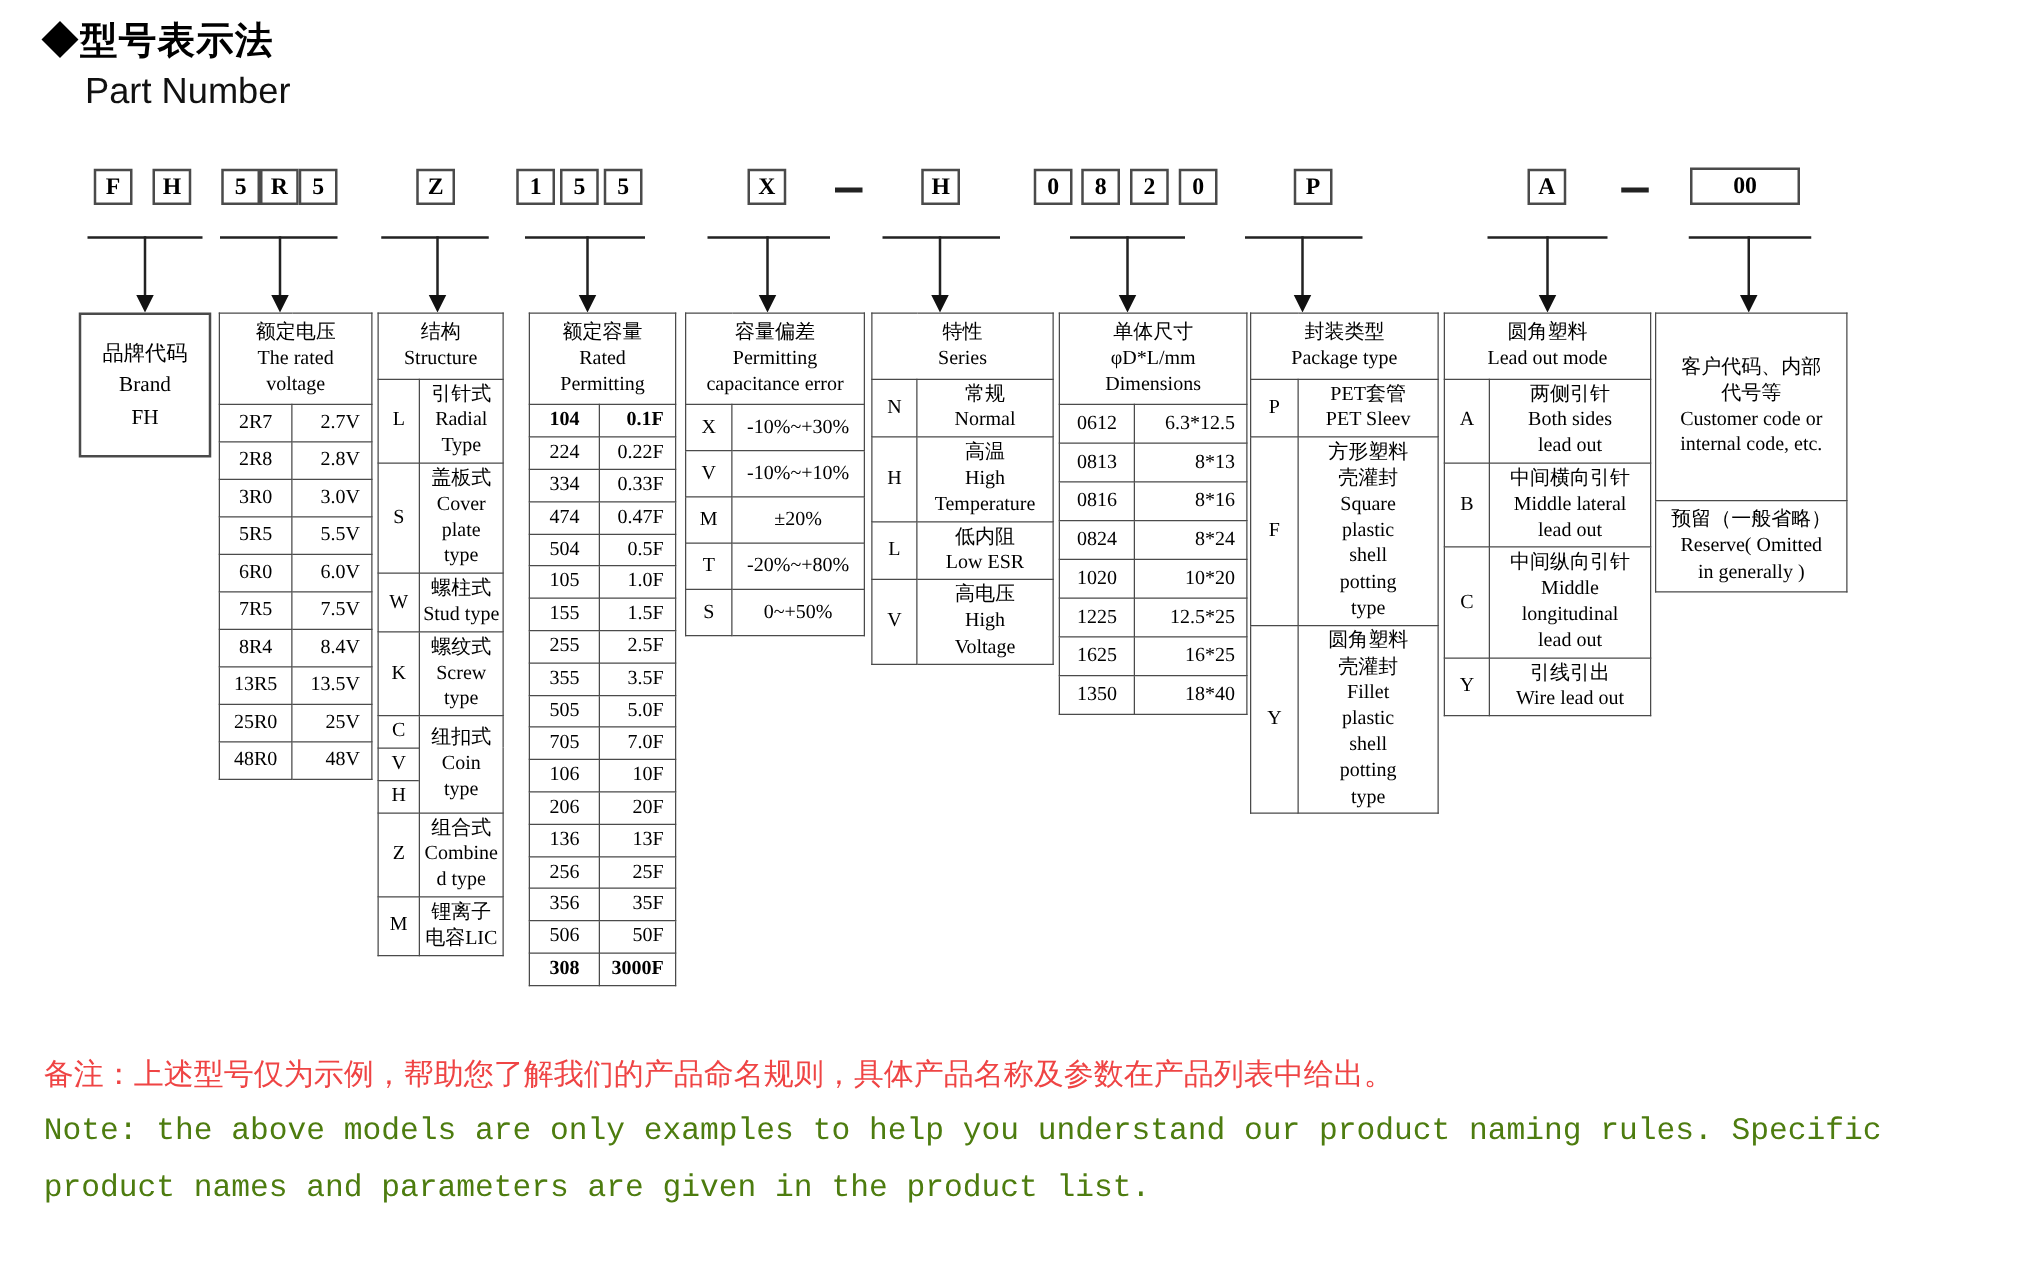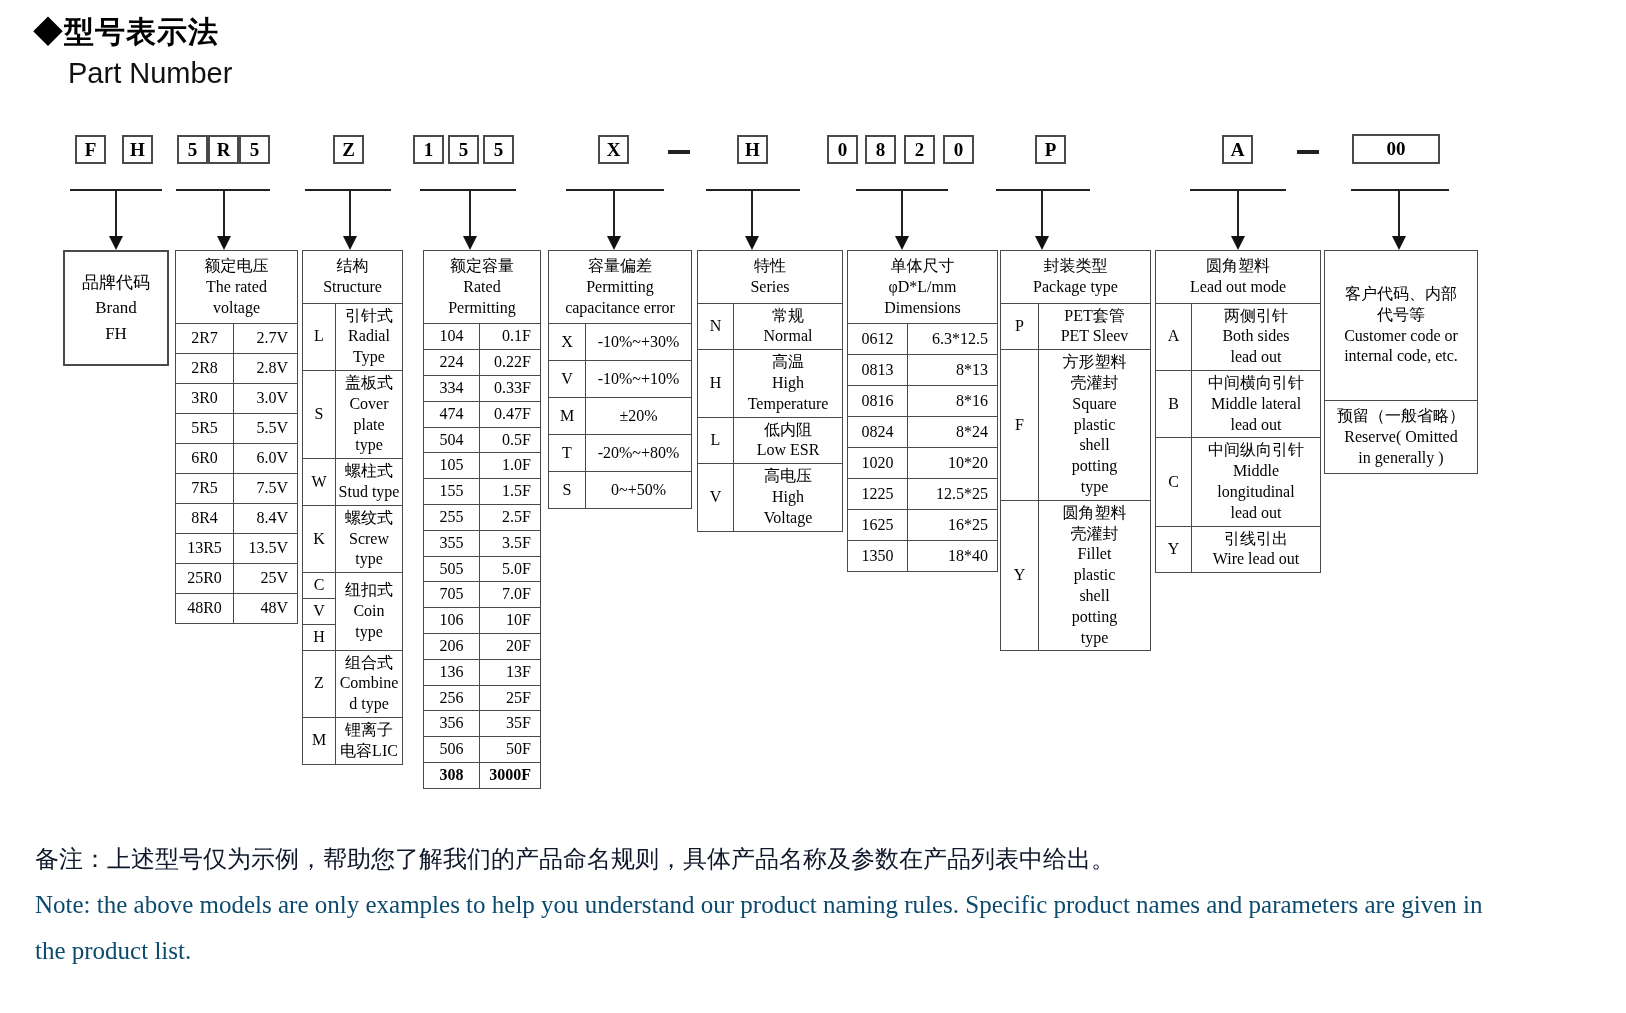--- a/index.html
+++ b/index.html
@@ -23,23 +23,23 @@
   .tbl{position:absolute;border-collapse:collapse;table-layout:fixed;background:#fff;}
   .tbl td{border:1px solid #4a4a4a;text-align:center;font-size:16px;line-height:1.3;
           padding:2px 2px;vertical-align:middle;}
   .tbl td.hdr{padding:5px 2px;}
   .tbl td.val-right{text-align:right;padding-right:9px;}
   .tbl td.body-cell{height:150px;}
   .brand-box{position:absolute;border:2px solid #4a4a4a;background:#fff;
              display:flex;flex-direction:column;align-items:center;justify-content:center;
              font-size:17px;line-height:1.5;}
   .note-zh{position:absolute;left:35px;top:843px;font-family:Liberation Serif, serif;
-           font-size:24px;font-weight:500;color:#0f172a;}
+           font-size:24px;font-weight:500;color:#ef4444;}
   .note-en{position:absolute;left:35px;top:882px;width:1475px;
-           font-family:Liberation Serif, serif;font-size:25px;line-height:1.85;color:#0c4a6e;}
+           font-family:Liberation Mono, monospace;font-size:25px;line-height:1.85;color:#4d7c0f;}
 </style>
 </head>
 <body>
 
 <div class="page">
   <div class="title-zh">◆型号表示法</div>
   <div class="title-en">Part Number</div>
   <div id="diagram">
       <div class="pn-box" style="left: 75px; top: 135px;">F</div>
       <div class="pn-box" style="left: 122px; top: 135px;">H</div>
@@ -214,21 +214,21 @@
           <col style="width: 61px;">
         </colgroup>
         <tbody>
           <tr>
             <td class="hdr" colspan="2">
               <div>额定容量</div>
               <div>Rated</div>
               <div>Permitting</div>
             </td>
           </tr>
-          <tr style="height: 22px;">
+          <tr style="height: 22px; font-weight: bold;">
             <td>104</td>
             <td class="val-right">0.1F</td>
           </tr>
           <tr style="height: 22px;">
             <td>224</td>
             <td class="val-right">0.22F</td>
           </tr>
           <tr style="height: 22px;">
             <td>334</td>
             <td class="val-right">0.33F</td>

